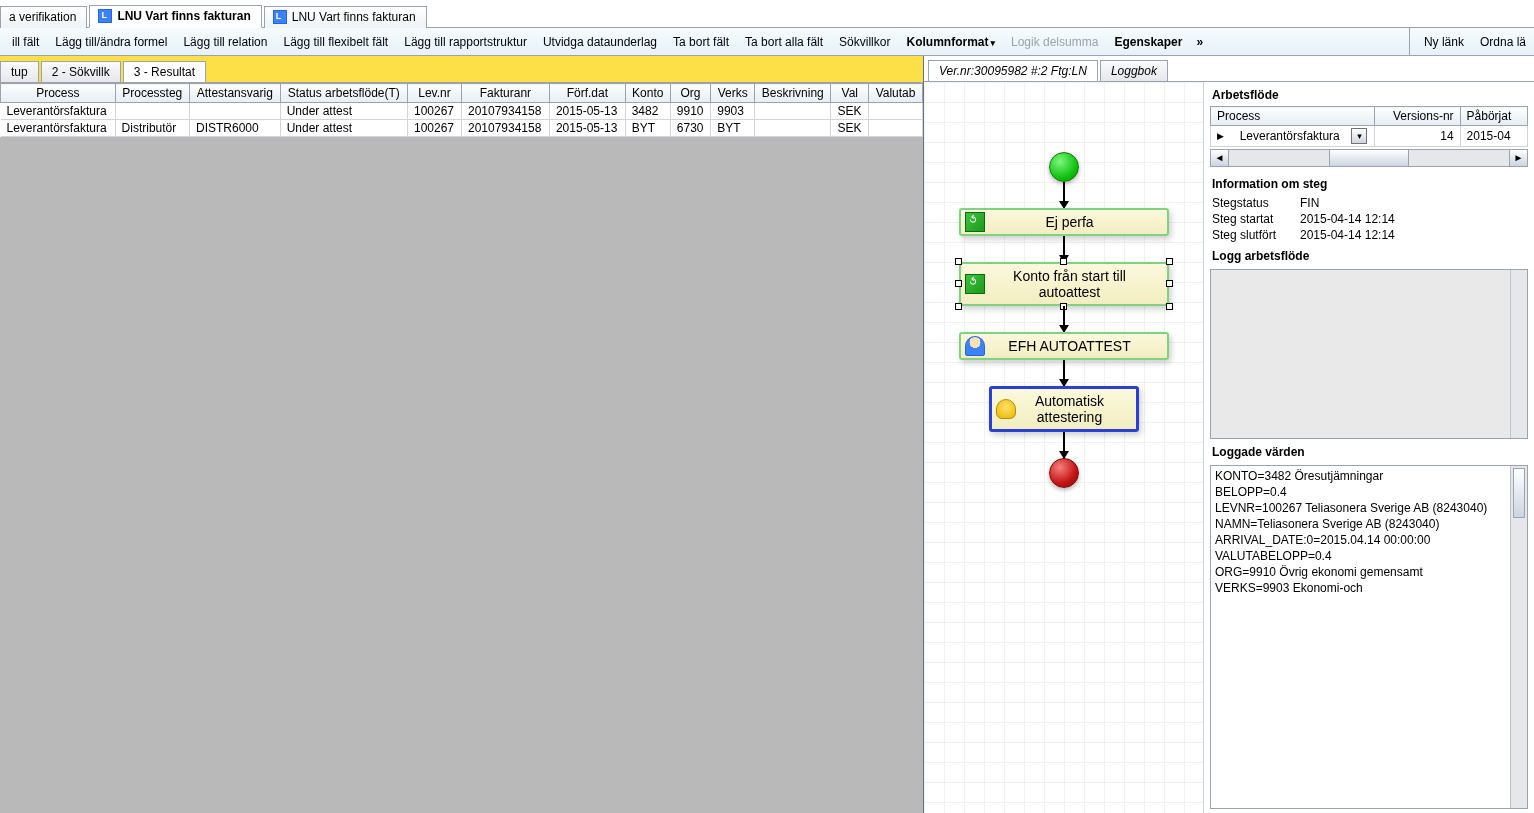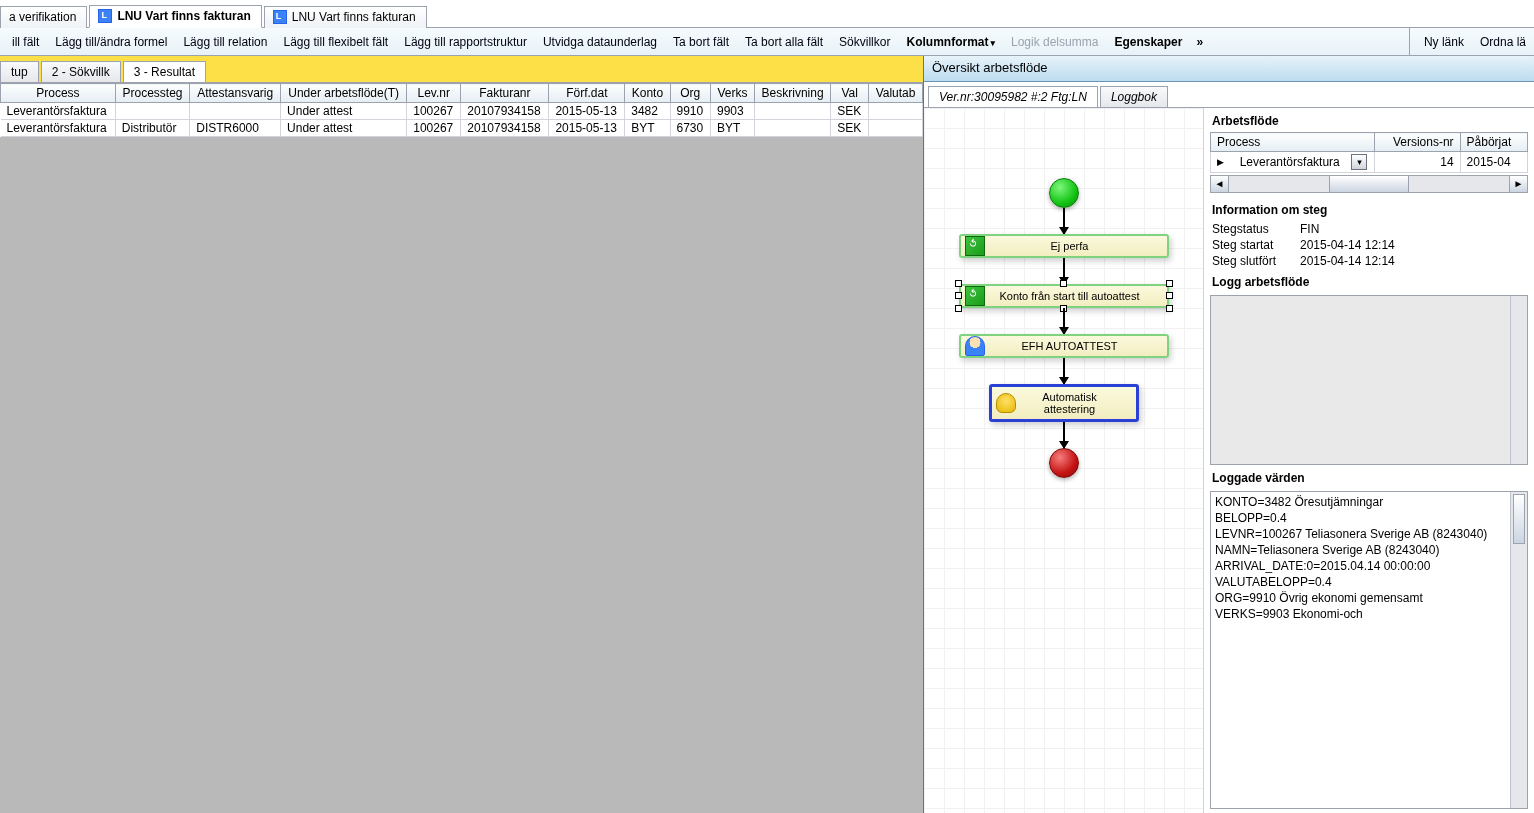--- a/index.html
+++ b/index.html
@@ -46,21 +46,21 @@
 
   .right-body { flex:1; display:flex; overflow:hidden; }
 
   
   .flow-area { width:280px; position:relative; background:#fff; background-image: linear-gradient(#f1f1f1 1px, transparent 1px), linear-gradient(90deg,#f1f1f1 1px, transparent 1px); background-size:20px 20px; border-right:1px solid #cbd5e1; }
   .flow-col { position:absolute; left:50%; transform:translateX(-50%); top:70px; display:flex; flex-direction:column; align-items:center; }
   .start-node { width:30px; height:30px; border-radius:50%; background:radial-gradient(circle at 35% 30%,#7df77d,#13c413 60%,#0a8a0a); border:1px solid #0a7a0a; box-shadow:0 2px 4px rgba(0,0,0,.3); }
   .end-node { width:30px; height:30px; border-radius:50%; background:radial-gradient(circle at 35% 30%,#f77d7d,#c41313 60%,#8a0a0a); border:1px solid #7a0a0a; box-shadow:0 2px 4px rgba(0,0,0,.3); }
   .arrow { width:2px; height:26px; background:#000; position:relative; }
   .arrow::after { content:""; position:absolute; bottom:-1px; left:-4px; border-left:5px solid transparent; border-right:5px solid transparent; border-top:8px solid #000; }
-  .flow-box { width:210px; border:2px solid #7fd27f; background:linear-gradient(#fbf9dd,#f2edc0); border-radius:3px; padding:4px 18px 4px 30px; position:relative; box-shadow:2px 3px 6px rgba(0,0,0,.2); text-align:center; font-size:11px; }
+  .flow-box { width:210px; border:2px solid #7fd27f; background:linear-gradient(#fbf9dd,#f2edc0); border-radius:3px; padding:4px 18px 4px 30px; position:relative; box-shadow:2px 3px 6px rgba(0,0,0,.2); text-align:center; font-size:14px; }
   .flow-box .f-icon { position:absolute; left:4px; top:50%; transform:translateY(-50%); width:20px; height:20px; }
   .icon-diamond { transform:translateY(-50%) rotate(45deg); width:16px; height:16px; background:linear-gradient(135deg,#3fc43f,#1a9a1a); border:1px solid #0b6b0b; left:6px; }
   .icon-diamond::after{ content:"↺"; color:#fff; font-size:10px; position:absolute; transform:rotate(-45deg); left:3px; top:1px;}
   .icon-person { background:radial-gradient(circle at 50% 30%, #ffe0b2 35%, #3b82f6 36%); border-radius:50% 50% 10% 10%; border:1px solid #2563eb;}
   .icon-bell { background:radial-gradient(circle at 50% 40%, #ffe066,#e6b800); border-radius:50% 50% 30% 30%; border:1px solid #b38f00;}
   .flow-box.blue { border:3px solid #2a3fd6; width:150px; }
 
   
   .info-panel { flex:1; padding:4px 6px; display:flex; flex-direction:column; overflow:hidden; }
   .sect-title { font-weight:bold; margin:2px 0 4px 2px; }
@@ -129,21 +129,21 @@
       <div class="sub-tab">2 - Sökvillk</div>
       <div class="sub-tab active">3 - Resultat</div>
     </div>
     <div class="table-wrap">
       <table class="rtable">
         <thead>
             <tr>
           <th>Process</th>
           <th>Processteg</th>
           <th>Attestansvarig</th>
-          <th>Under arbetsflöde(T)</th>
+          <th>Status arbetsflöde(T)</th>
           <th>Lev.nr</th>
           <th>Fakturanr</th>
           <th>Förf.dat</th>
           <th>Konto</th>
           <th>Org</th>
           <th>Verks</th>
           <th>Beskrivning</th>
           <th>Val</th>
           <th>Valutab</th>
         </tr>
@@ -179,21 +179,20 @@
               <td>SEK</td>
               <td></td>
             </tr>
           </tbody>
       </table>
     </div>
     <div class="left-filler"></div>
   </div>
 
   <div class="pane-right">
-    <div class="right-header">Översikt arbetsflöde</div>
     <div class="right-tabs">
       <div class="right-tab active">Ver.nr:30095982 #:2 Ftg:LN</div>
       <div class="right-tab">Loggbok</div>
     </div>
     <div class="right-body">
 
       <div class="flow-area">
         <div class="flow-col">
           <div class="start-node"></div>
           <div class="arrow"></div>

